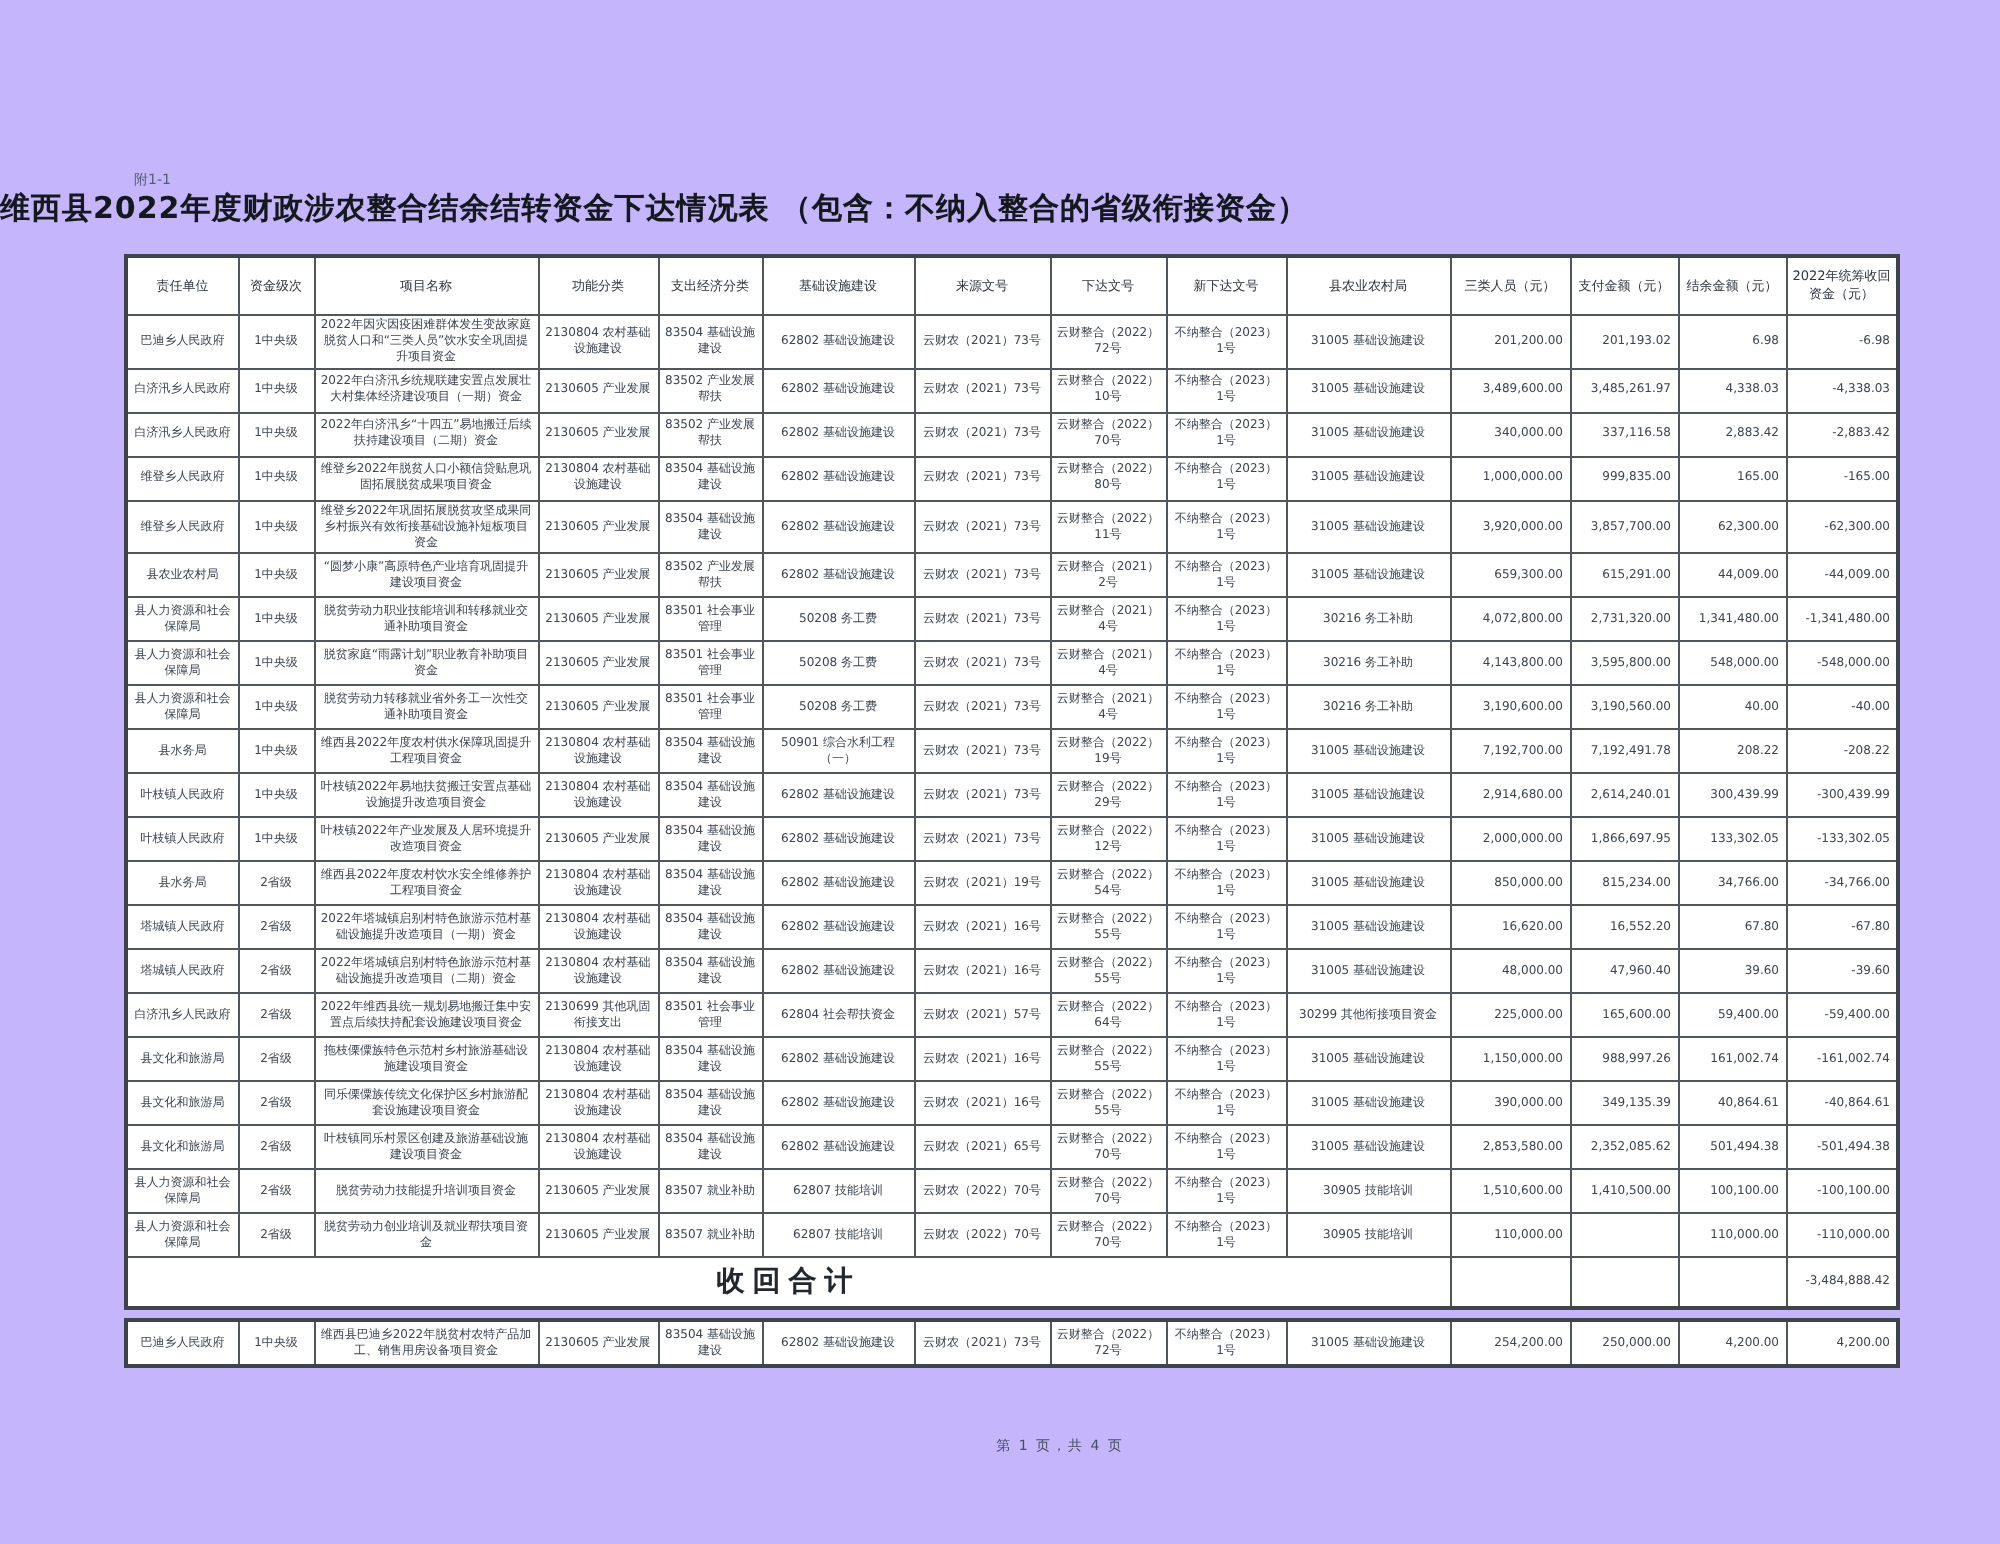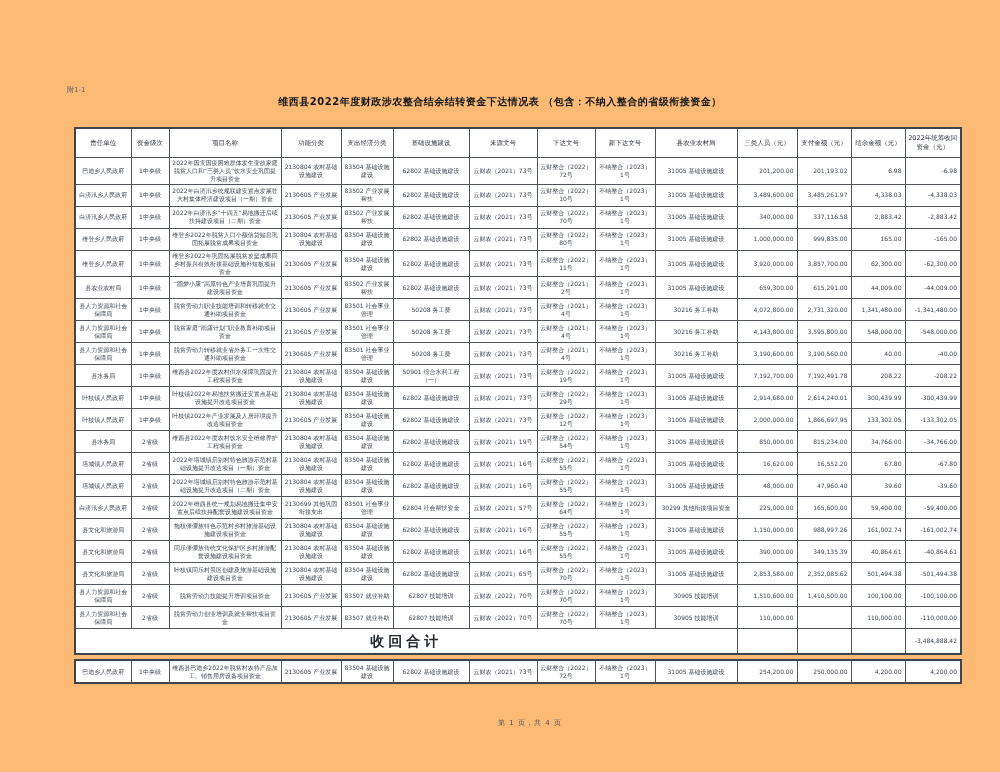--- a/index.html
+++ b/index.html
@@ -1,21 +1,21 @@
 <!DOCTYPE html>
 <html><head>
 <meta charset="utf-8">
 <style>
   html,body{margin:0;padding:0;background:#ffffff;}
   body{width:1000px;height:772px;font-family:"DejaVu Sans",sans-serif;color:#3a4048;overflow:hidden;}
-  .page{position:relative;width:1000px;height:772px;background:#fdba74;}
+  .page{position:relative;width:1000px;height:772px;background:#c4b5fd;}
   .att-label{position:absolute;left:67px;top:85px;font-size:7px;color:#55606e;}
-  .doc-title{position:absolute;left:0;top:95px;width:100%;text-align:center;
-             font-size:10px;font-weight:bold;color:#15181d;letter-spacing:.5px;}
-  .sheet{position:absolute;left:62px;top:127px;width:876px;margin-left:12px;}
+  .doc-title{position:absolute;left:0;top:95px;width:100%;
+             font-size:15px;font-weight:bold;color:#15181d;letter-spacing:.5px;}
+  .sheet{position:absolute;left:62px;top:127px;width:876px;}
   table{border-collapse:collapse;table-layout:fixed;width:876px;}
   table.bordered{border:2px solid #3f434a;}
   th,td{border:1px solid #51555c;font-size:6px;line-height:1.32;padding:1px 2px;
         text-align:center;vertical-align:middle;color:#3c4450;word-break:break-all;
         overflow:hidden;background:#fff;}
   th{font-size:6.5px;font-weight:normal;color:#2f353d;height:26px;}
   td{height:19px;}
   td.money{text-align:right;padding-right:3px;white-space:nowrap;}
   td.summary-label{font-size:14px;font-weight:700;letter-spacing:4px;color:#23272e;height:22px;}
   .tbl-gap{height:4px;}

